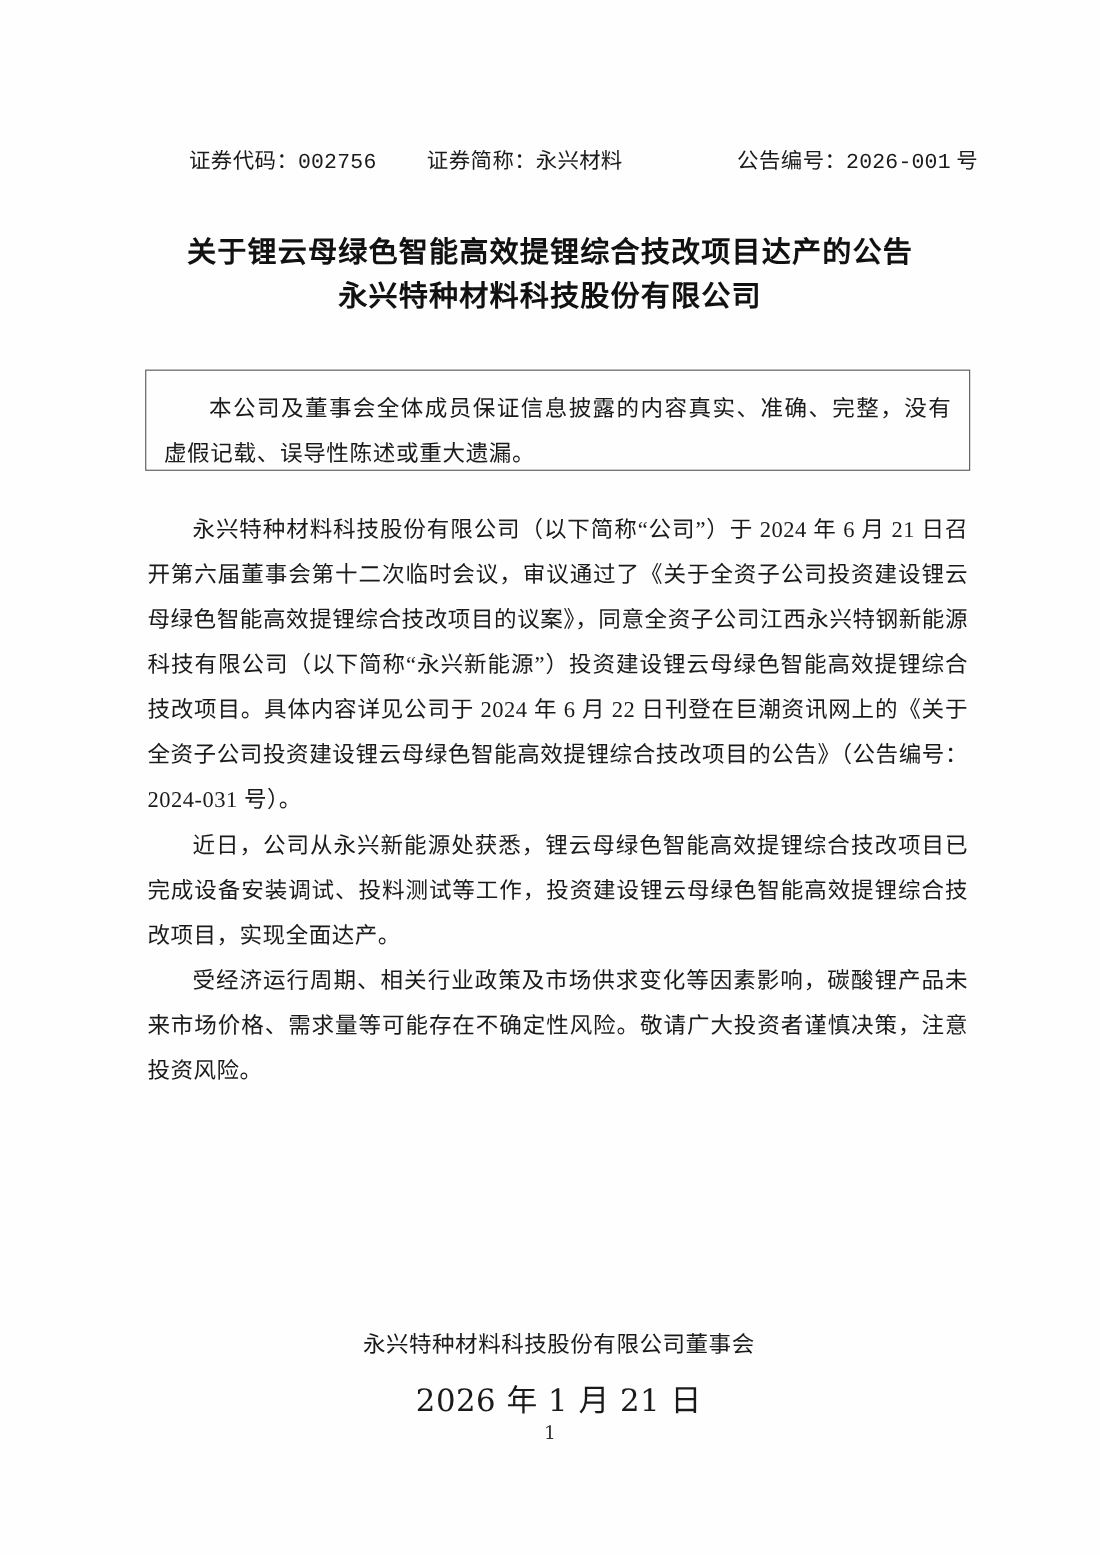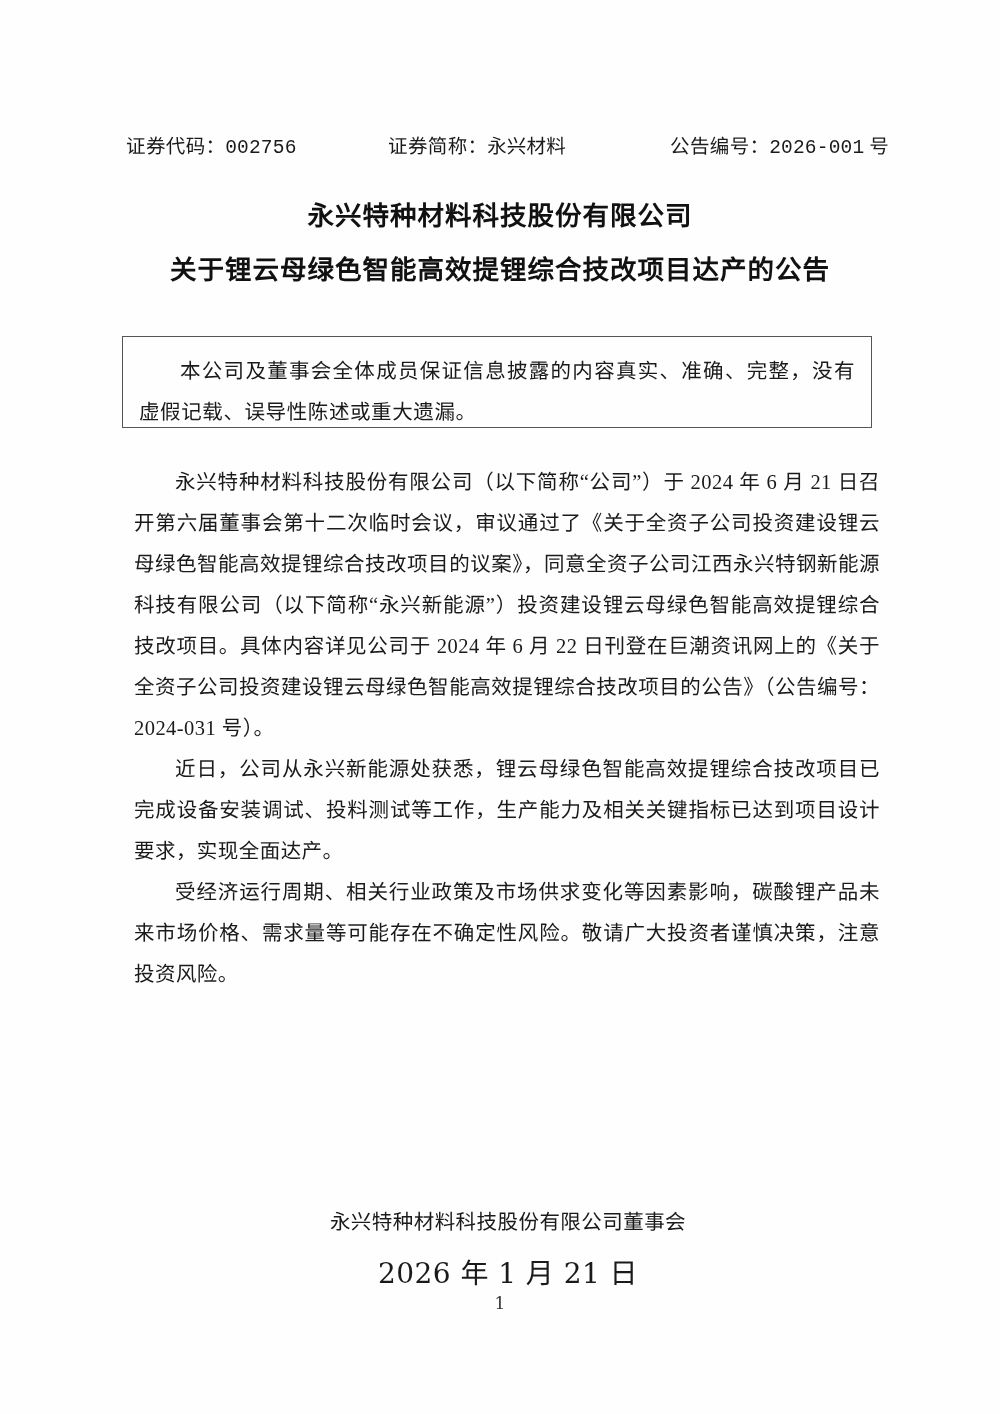--- a/index.html
+++ b/index.html
@@ -36,21 +36,21 @@
     flex-direction: row;
     align-items: baseline;
     font-size: 19.5px;
     letter-spacing: 0.4px;
     white-space: nowrap;
   }
   .doc-header .hdr-group {
     display: inline-flex;
     align-items: baseline;
   }
-  .hdr-group.g1 { width: 262px; }
+  .hdr-group.g1 { width: 262px; justify-content: center; }
   .hdr-group.g2 { width: 282px; }
   .hdr-group.g3 { width: 206px; }
   .hdr-label { }
   .hdr-colon { letter-spacing: 0; }
   .hdr-value {
     font-family: Liberation Mono, monospace;
     letter-spacing: 0.2px;
   }
   .hdr-suffix { margin-left: 5px; }
 
@@ -70,21 +70,21 @@
     line-height: 1.5;
     color: #111111;
   }
   .title-line.l2 {
     margin-top: 14px;
   }
 
   
   .disclaimer-box {
     position: absolute;
-    left: 122px;
+    left: 132px;
     top: 336px;
     width: 750px;
     height: 92px;
     border: 1.4px solid #555555;
     box-sizing: border-box;
     padding: 14px 16px 10px 16px;
   }
   .disclaimer-text {
     font-size: 20.5px;
     line-height: 41px;
@@ -173,31 +173,31 @@
     </span>
     <span class="hdr-group g3">
       <span class="hdr-label">公告编号</span>
         <span class="hdr-colon">：</span>
         <span class="hdr-value">2026-001</span>
         <span class="hdr-suffix">号</span>
     </span>
   </div>
 
   <div class="title-block">
+    <div class="title-line l2">关于锂云母绿色智能高效提锂综合技改项目达产的公告</div>
     <div class="title-line l1">永兴特种材料科技股份有限公司</div>
-    <div class="title-line l2">关于锂云母绿色智能高效提锂综合技改项目达产的公告</div>
   </div>
 
   <div class="disclaimer-box">
     <p class="disclaimer-text">本公司及董事会全体成员保证信息披露的内容真实、准确、完整，没有虚假记载、误导性陈述或重大遗漏。</p>
   </div>
 
   <div class="body-block">
     <p class="body-para">永兴特种材料科技股份有限公司（以下简称“公司”）于 2024 年 6 月 21 日召开第六届董事会第十二次临时会议，审议通过了《关于全资子公司投资建设锂云母绿色智能高效提锂综合技改项目的议案》，同意全资子公司江西永兴特钢新能源科技有限公司（以下简称“永兴新能源”）投资建设锂云母绿色智能高效提锂综合技改项目。具体内容详见公司于 2024 年 6 月 22 日刊登在巨潮资讯网上的《关于全资子公司投资建设锂云母绿色智能高效提锂综合技改项目的公告》（公告编号：2024-031 号）。</p>
-    <p class="body-para">近日，公司从永兴新能源处获悉，锂云母绿色智能高效提锂综合技改项目已完成设备安装调试、投料测试等工作，生产能力及相关关键指标已达到项目设计要求，实现全面达产。</p>
+    <p class="body-para">近日，公司从永兴新能源处获悉，锂云母绿色智能高效提锂综合技改项目已完成设备安装调试、投料测试等工作，投资建设锂云母绿色智能高效提锂综合技改项目，实现全面达产。</p>
     <p class="body-para">受经济运行周期、相关行业政策及市场供求变化等因素影响，碳酸锂产品未来市场价格、需求量等可能存在不确定性风险。敬请广大投资者谨慎决策，注意投资风险。</p>
   </div>
 
 
   <div class="signature-block">
     <div class="sig-line">永兴特种材料科技股份有限公司董事会</div>
     <div class="sig-date">2026 年 1 月 21 日</div>
   </div>
 
   <div class="page-footer">1</div>

